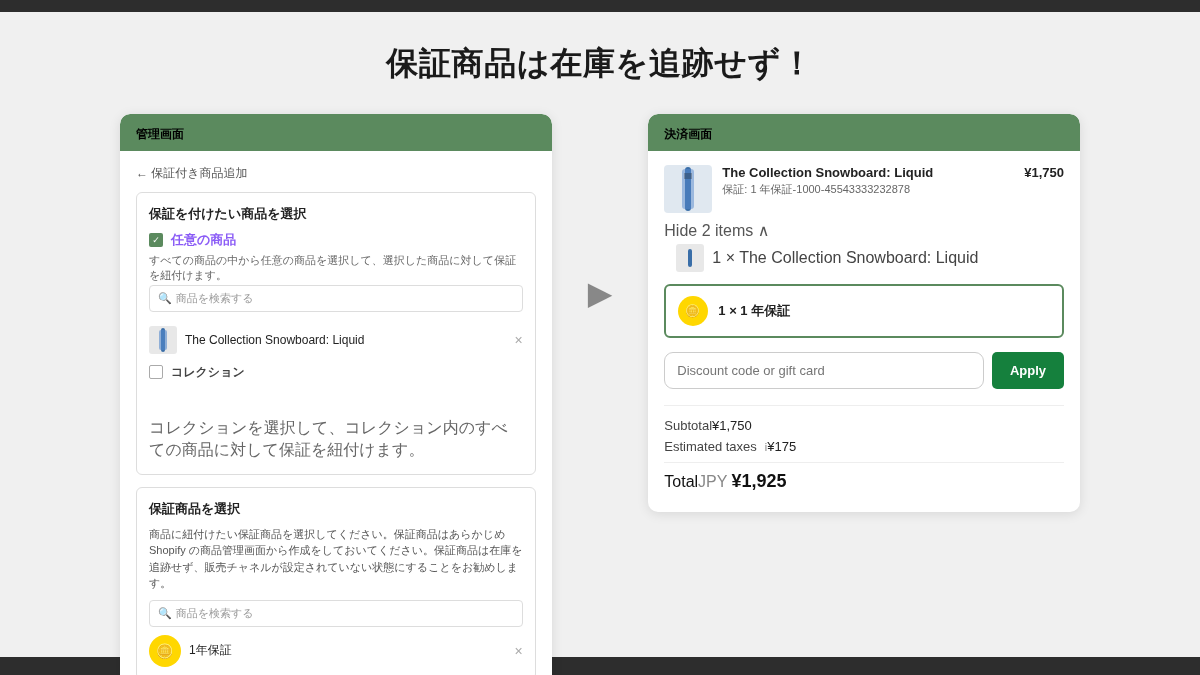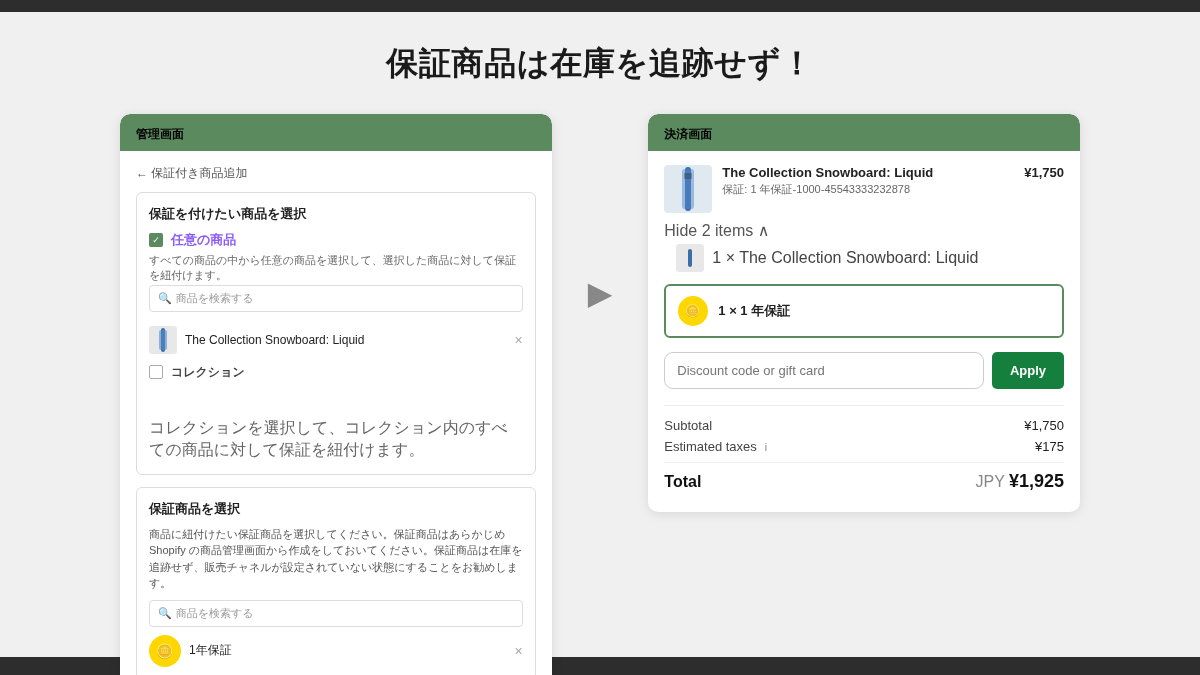--- a/index.html
+++ b/index.html
@@ -392,21 +392,21 @@
       font-weight: 600;
       cursor: pointer;
     }
 
     .totals-section {
       border-top: 1px solid #eee;
       padding-top: 12px;
     }
     .total-row {
       display: flex;
-      justify-content: space-between;
+      justify-content: flex-start;
       align-items: center;
       margin-bottom: 6px;
     }
     .total-label {
       font-size: 13px;
       color: #444;
     }
     .total-value {
       font-size: 13px;
       color: #222;
@@ -415,21 +415,21 @@
       color: #666;
       font-size: 12px;
     }
     .total-row.grand {
       margin-top: 8px;
       padding-top: 8px;
       border-top: 1px solid #eee;
     }
     .total-label.grand {
       font-size: 16px;
-      font-weight: 700;
+      font-weight: 400;
       color: #111;
     }
     .total-value.grand {
       font-size: 18px;
       font-weight: 900;
       color: #111;
     }
     .currency-small {
       font-size: 16px;
       font-weight: 400;

